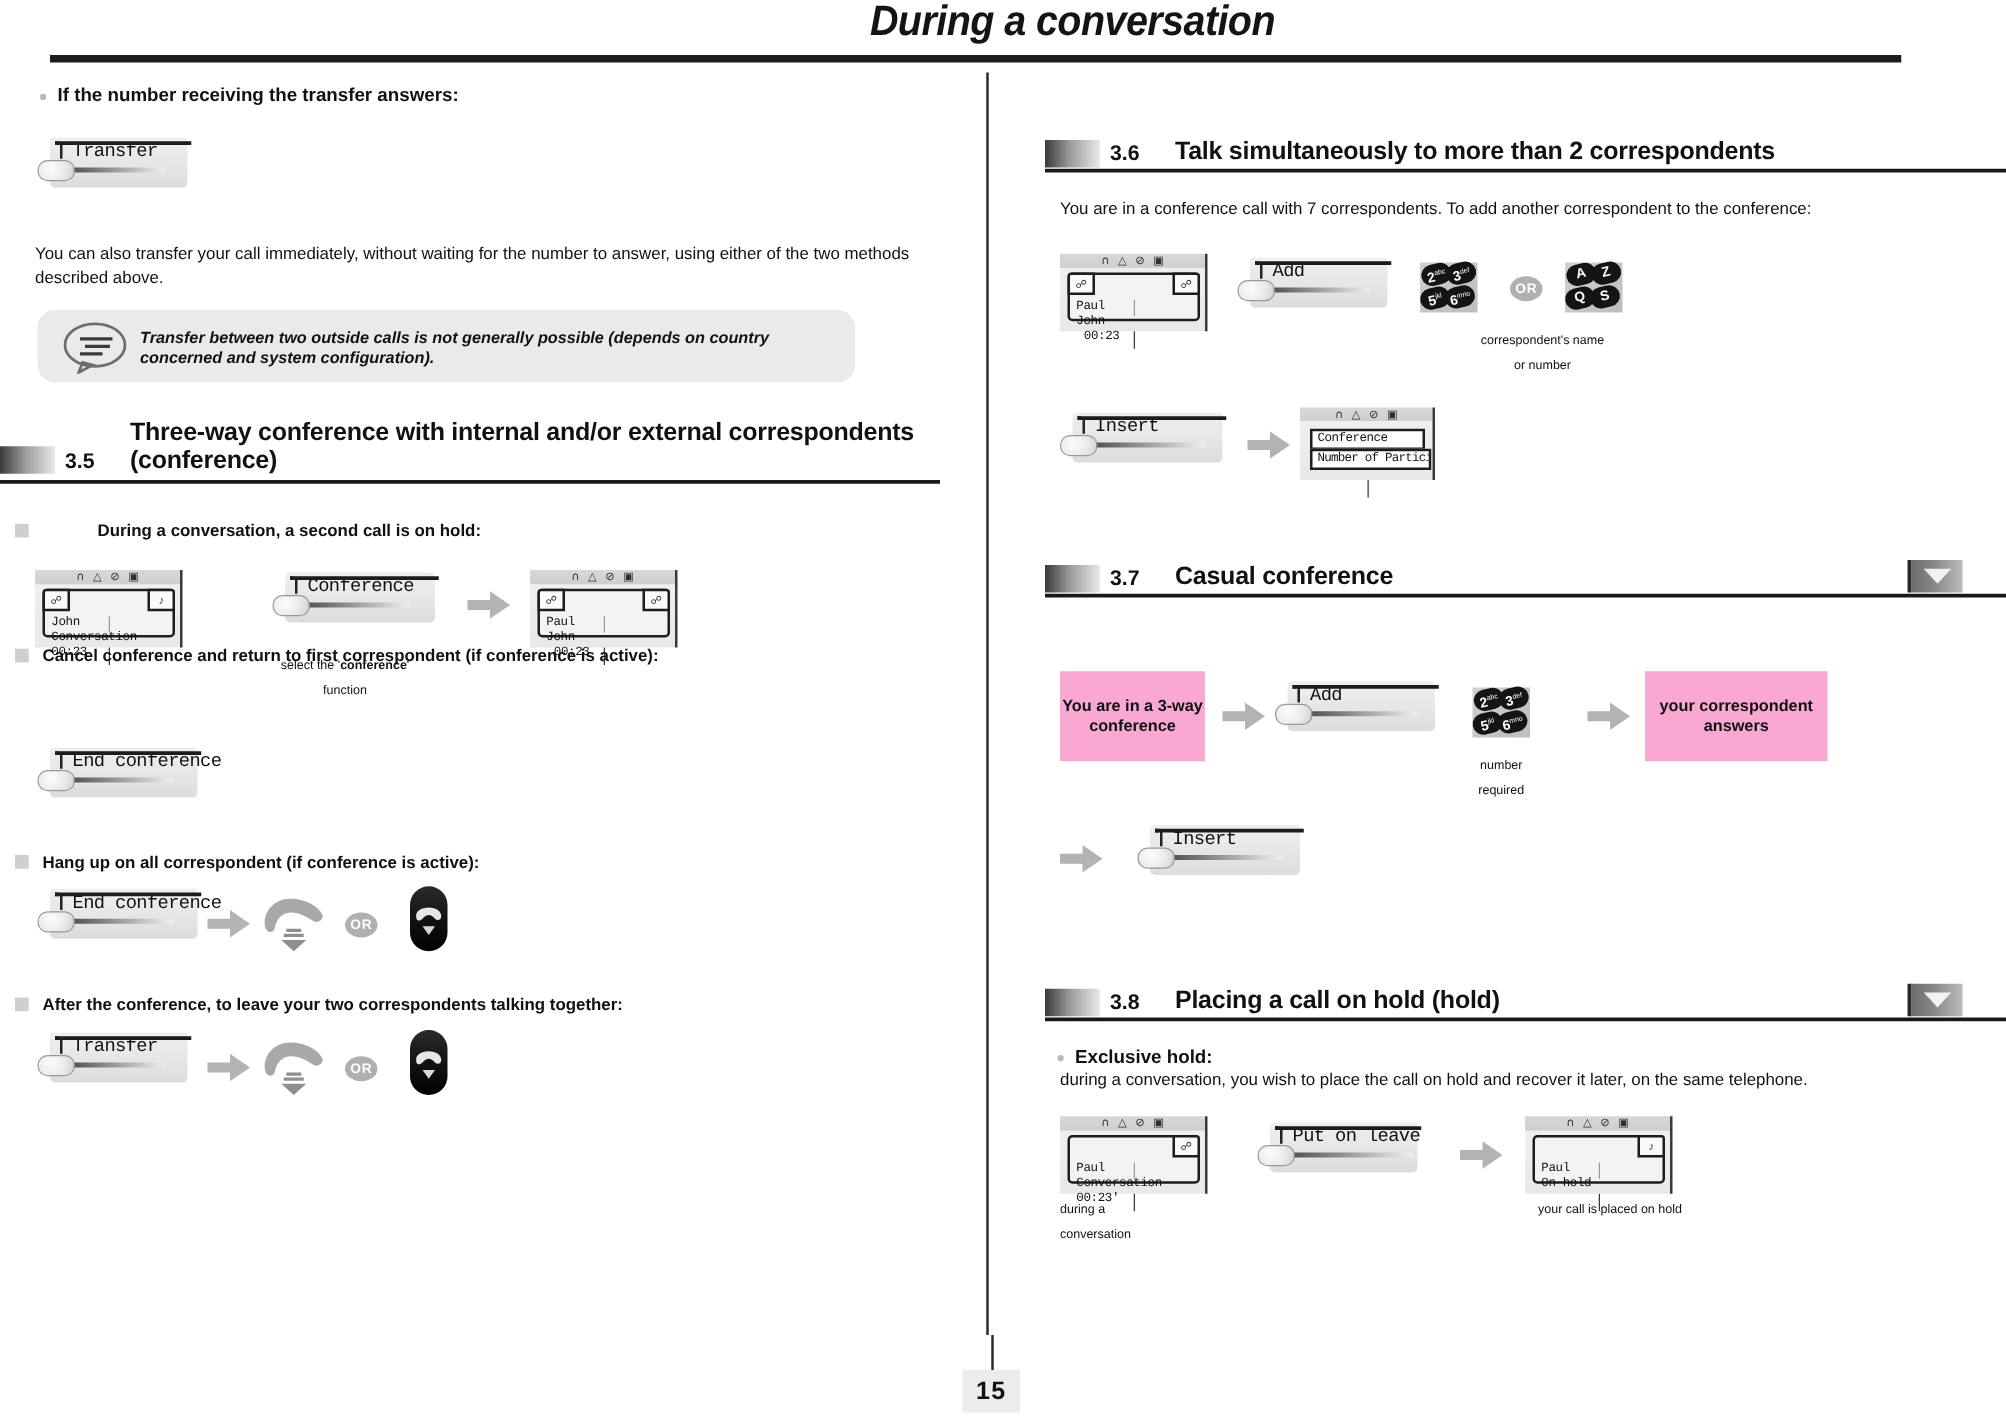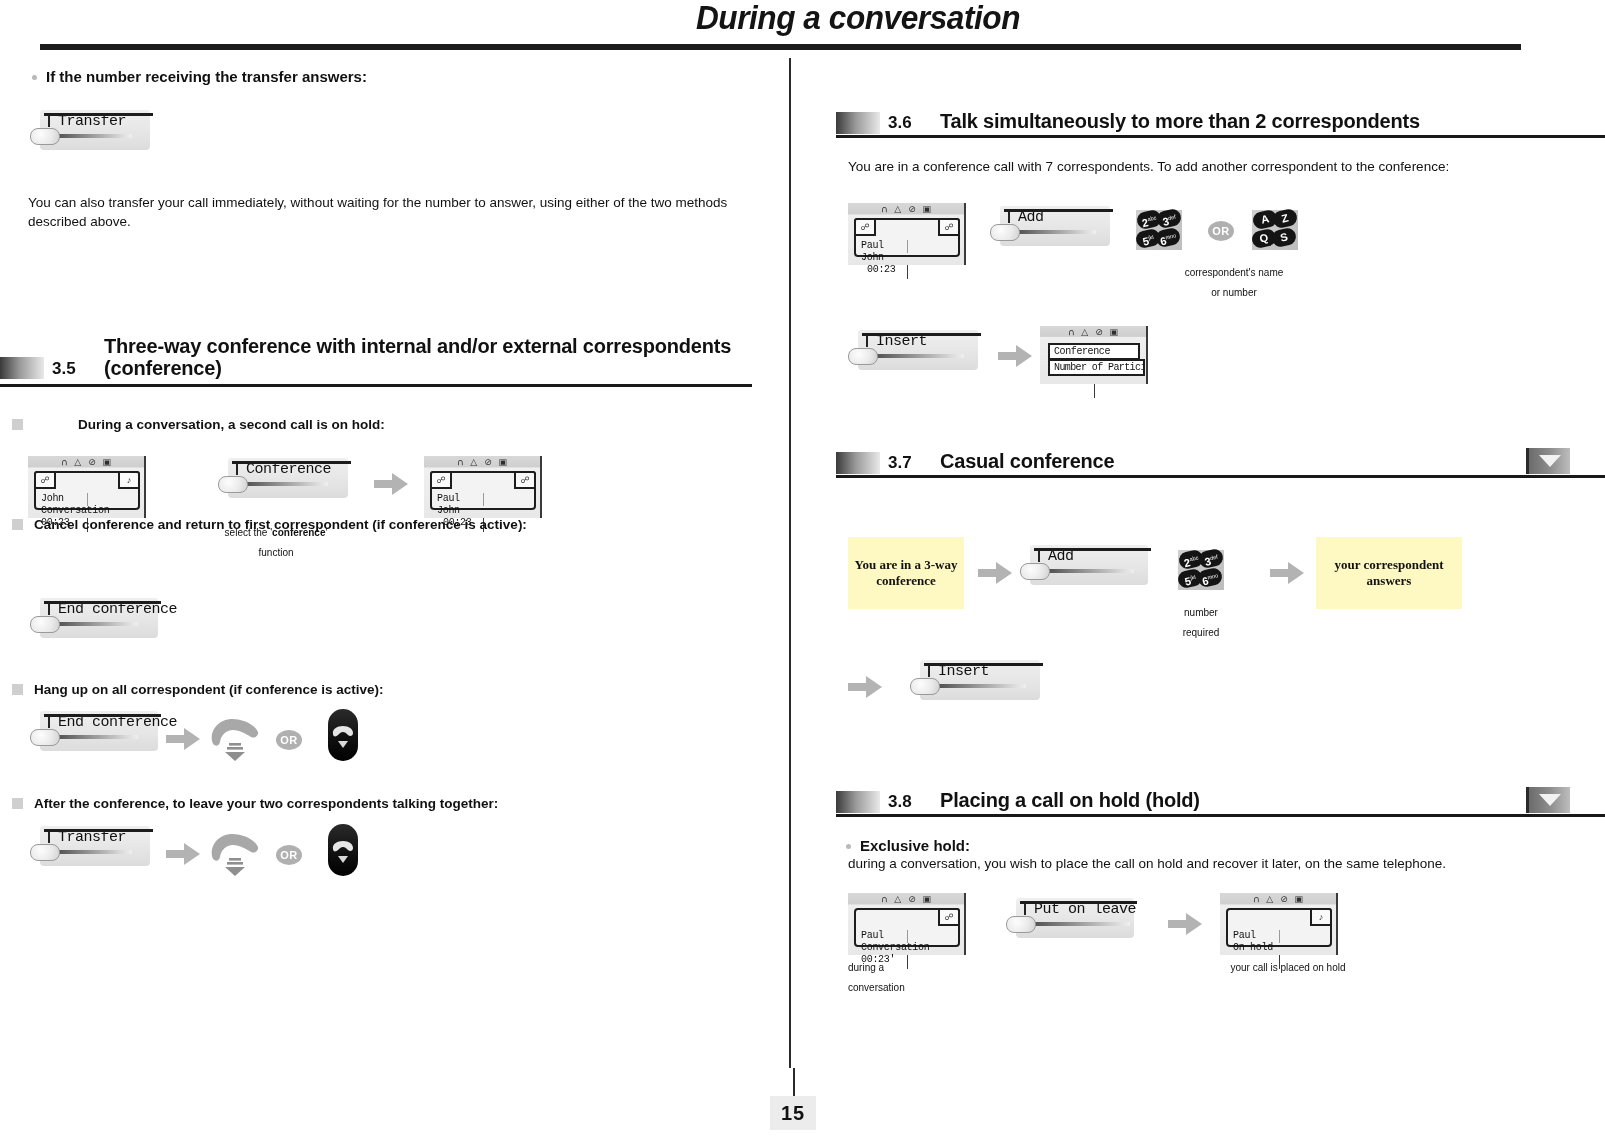--- a/index.html
+++ b/index.html
@@ -331,30 +331,29 @@
     vertical-align: super;
   }
   .keypad .k1 { left: 1px;  top: 1px;  transform: rotate(-13deg); }
   .keypad .k2 { left: 21px; top: 0px;  transform: rotate(-13deg); }
   .keypad .k3 { left: 0px;  top: 20px; transform: rotate(-13deg); }
   .keypad .k4 { left: 20px; top: 19px; transform: rotate(-13deg); }
 
   
   .grey-block {
     position: absolute;
-    background: #fef9c3;
+    background: #f9a8d4;
     font-size: 13px;
     font-weight: bold;
     color: #111;
     display: flex;
     align-items: center;
     justify-content: center;
     text-align: center;
     line-height: 16px;
-    font-family: Liberation Serif, serif;
   }
 
   
   .caption {
     position: absolute;
     font-size: 10px;
     color: #111;
     text-align: center;
     line-height: 20px;
   }
@@ -420,20 +419,30 @@
     <div class="body" style="width:110px;"></div>
     <div class="tick"></div>
     <div class="label">Transfer</div>
     <div class="bar" style="width:78px;"></div>
     <div class="knob"></div>
     <div class="underline" style="width:106px;"></div>
   </div>
 
   <div class="body-text" style="left:28px; top:135px; width:740px;">You can also transfer your call immediately, without waiting for the number to answer, using either of the two methods described above.</div>
 
+  <div class="note" style="left:30px; top:190px; width:654px; height:58px;">
+    <svg class="bubble-icon" viewBox="0 0 52 42">
+      <ellipse cx="26" cy="19" rx="24" ry="17" fill="none" stroke="#6d6d6d" stroke-width="2.2"></ellipse>
+      <path d="M16 33 L13 41 L24 35 Z" fill="none" stroke="#6d6d6d" stroke-width="2.2"></path>
+      <line x1="14" y1="14" x2="40" y2="14" stroke="#3a3a3a" stroke-width="2.6"></line>
+      <line x1="18" y1="20" x2="38" y2="20" stroke="#3a3a3a" stroke-width="2.6"></line>
+      <line x1="14" y1="26" x2="32" y2="26" stroke="#3a3a3a" stroke-width="2.6"></line>
+    </svg>
+    <div class="text">Transfer between two outside calls is not generally possible (depends on country concerned and system configuration).</div>
+  </div>
 
   <div class="section" style="left:0; top:277px; width:752px; height:52px;">
     <div class="grad" style="top:22px;"></div>
     <div class="num" style="top:24px;">3.5</div>
     <div class="name" style="top:0px;">
       <span>Three-way conference with internal and/or external correspondents</span><br>
       <span>(conference)</span>
     </div>
     <div class="rule" style="width:752px; bottom:0px;"></div>
   </div>

